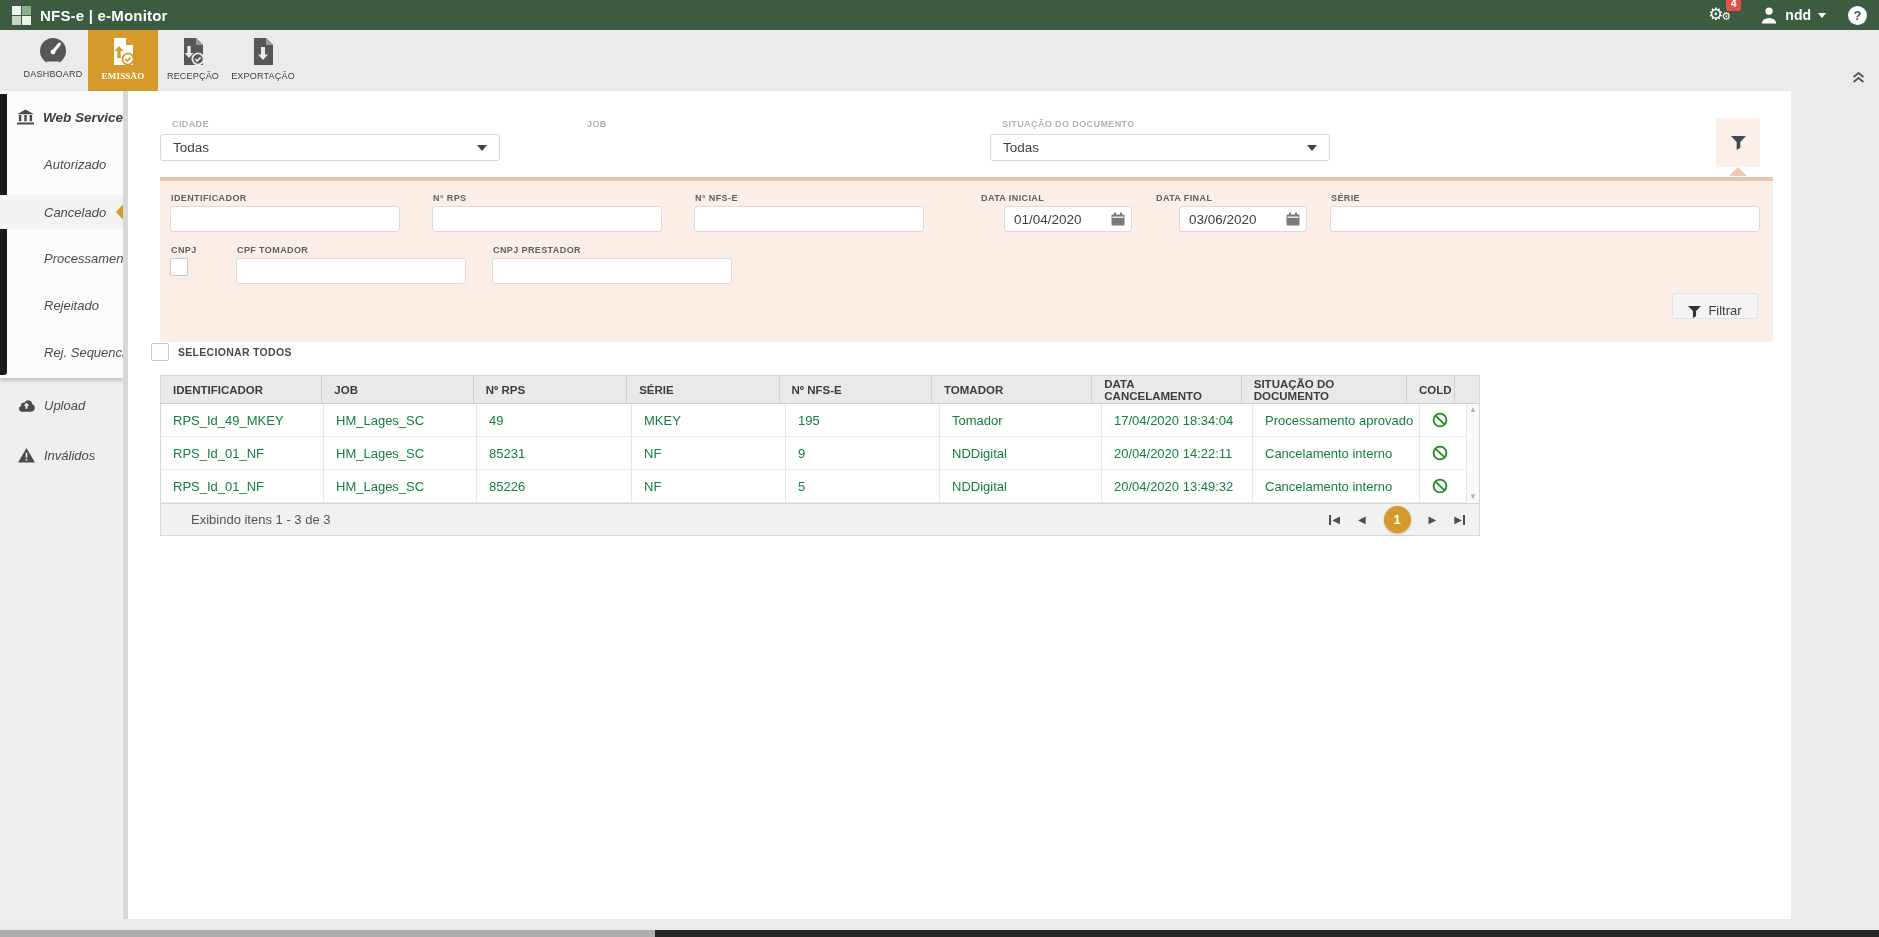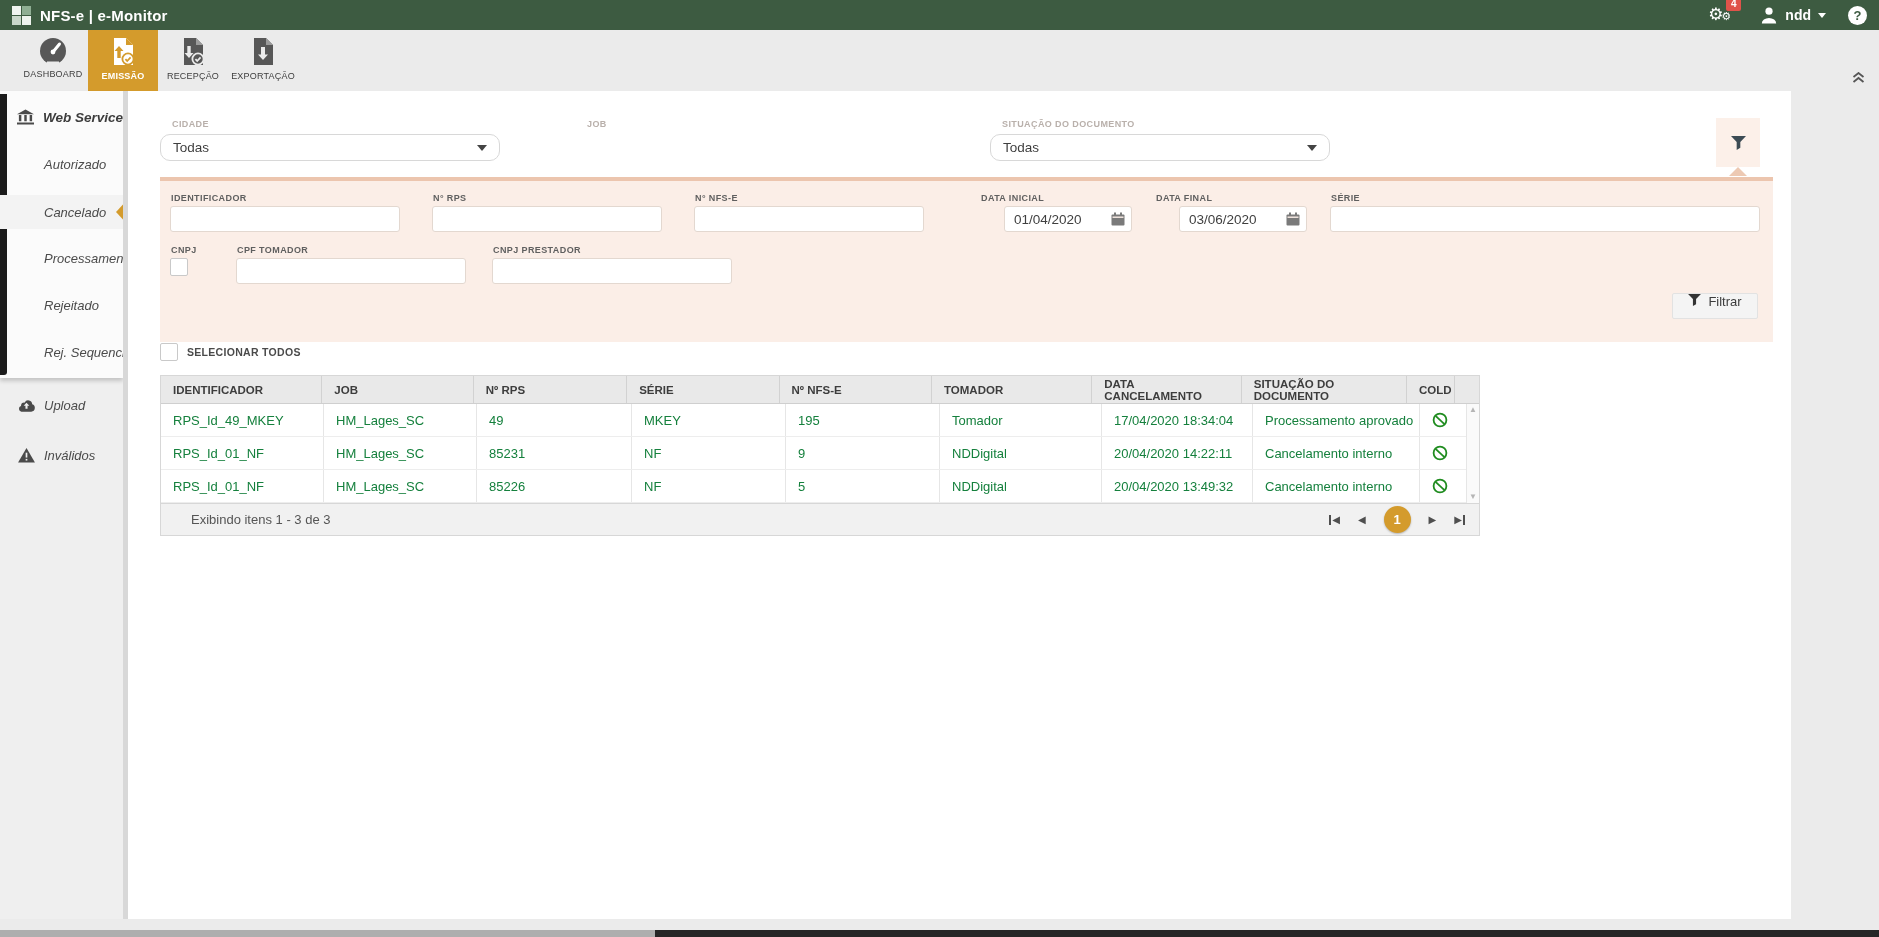--- a/index.html
+++ b/index.html
@@ -25,21 +25,21 @@
   .caret-down { width:0; height:0; border-left:4px solid transparent; border-right:4px solid transparent; border-top:5px solid #fff; }
   .help-btn { width:19px; height:19px; border-radius:50%; background:#fff; color:#3d5b41; font-weight:bold;
               font-size:13px; text-align:center; line-height:19px; cursor:pointer; }
 
   
   .toolbar { position:absolute; left:0; top:30px; width:100%; height:61px; background:#ebebeb; display:flex; padding-left:18px; }
   .tool-item { width:70px; height:61px; display:flex; flex-direction:column; align-items:center; justify-content:flex-start;
                padding-top:7px; cursor:pointer; }
   .tool-item .tlabel { font-size:9px; color:#3e3e3e; margin-top:4px; letter-spacing:.2px; }
   .tool-item.active { background:#d49b2c; }
-  .tool-item.active .tlabel { color:#fff; font-weight:bold; }
+  .tool-item.active .tlabel { color:#fff; font-weight:bold;font-family:Liberation Serif, serif; }
   .collapse-btn { position:absolute; right:14px; bottom:4px; cursor:pointer; }
 
   
   .sidebar { position:absolute; left:0; top:91px; width:123px; bottom:18px; background:#efefef; }
   .sidebar-divider { position:absolute; left:123px; top:91px; width:5px; bottom:18px; background:#d8d8d8; }
   .side-upper { position:absolute; left:0; top:0; width:100%; height:287px; background:#fbfbfb;
                 box-shadow:0 3px 4px rgba(0,0,0,.18); }
   .side-scroll { position:absolute; left:0; top:3px; width:7px; height:281px; background:#1b1b1b; border-radius:0 0 3px 0; }
   .side-item { position:absolute; left:0; width:100%; height:34px; display:flex; align-items:center; cursor:pointer;font-style:italic; }
   .side-item .s-icon { width:20px; margin-left:16px; display:flex; justify-content:center; }
@@ -50,46 +50,46 @@
   .side-item.selected { background:#f3f3f3; }
   .active-marker { position:absolute; right:-6px; top:50%; margin-top:-14px; width:0; height:0;
                    border-top:14px solid transparent; border-bottom:14px solid transparent; border-right:13px solid #d49b2c; }
 
   
   .main { position:absolute; left:128px; top:91px; right:88px; bottom:18px; background:#fff; }
   .gutter { position:absolute; right:0; top:91px; width:88px; bottom:18px; background:#ebebeb; }
 
   .f-label { position:absolute; font-size:9px; font-weight:bold; color:#b9b0ab; letter-spacing:.4px; }
   .peach .f-label { color:#5f5f5f; }
-  .select-box { position:absolute; height:27px; background:#fff; border:1px solid #d8d8d8; border-radius:10px;
+  .select-box { position:absolute; height:27px; background:#fff; border:1px solid #d8d8d8; border-radius:3px;
                 display:flex; align-items:center; padding:0 12px; cursor:pointer; }
   .select-box .sel-value { font-size:13.5px; color:#3f3f3f; }
   .select-box .sel-caret { margin-left:auto; width:0; height:0; border-left:5px solid transparent;
                            border-right:5px solid transparent; border-top:6px solid #444; }
 
   .funnel-toggle { position:absolute; left:1588px; top:27px; width:44px; height:49px; background:#fcf0e9;
                    display:flex; align-items:center; justify-content:center; cursor:pointer; }
   .funnel-toggle:after { content:""; position:absolute; left:50%; bottom:-9px; margin-left:-9px;
                          border-left:9px solid transparent; border-right:9px solid transparent; border-bottom:9px solid #edc9b3; }
 
   .peach { position:absolute; left:32px; top:86px; width:1613px; height:165px; background:#fbeee7; border-top:4px solid #ecc5ae; }
   .tb-input { position:absolute; height:26px; background:#fff; border:1px solid #e3d8d0; border-radius:3px;
               font-size:13px; color:#3f3f3f; padding:0 9px; outline:none; font-family:inherit; }
   .date-wrap { position:absolute; height:26px;padding-left:24px; }
   .date-wrap input { width:100%; height:100%; border:1px solid #e3d8d0; border-radius:3px; font-size:13.5px;
                      color:#3f3f3f; padding:0 28px 0 9px; outline:none; font-family:inherit; }
   .date-wrap .cal { position:absolute; right:7px; top:6px; }
   .checkbox { position:absolute; width:18px; height:18px; background:#fff; border:1px solid #c9c9c9; border-radius:2px; cursor:pointer; }
 
   .filtrar-btn { position:absolute; left:1544px; top:202px; width:86px; height:26px; background:#f4f4f4;
-                 border:1px solid #e2e2e2; border-radius:2px; display:flex; align-items:flex-start; justify-content:center;
+                 border:1px solid #e2e2e2; border-radius:2px; display:flex; align-items:flex-end; justify-content:center;
                  gap:7px; cursor:pointer; }
   .filtrar-btn span { font-size:13px; color:#3c3c3c; }
 
-  .select-all { position:absolute; left:32px; top:252px; display:flex; align-items:center;justify-content:center; }
+  .select-all { position:absolute; left:23px; top:252px; display:flex; align-items:center;justify-content:center; }
   .select-all .checkbox { position:static; }
   .select-all label { font-size:10.5px; color:#4a4a4a; margin-left:9px; letter-spacing:.3px; font-weight:bold; }
 
   
   .grid { position:absolute; left:32px; top:284px; width:1320px; border:1px solid #d7d7d7; background:#fff; }
   .thead { display:flex; background:#e9e9e9; border-bottom:1px solid #cfcfcf; height:28px; }
   .th { font-size:11.5px; font-weight:bold; color:#3d3d3d; padding:0 12px; display:flex; align-items:center;
         border-right:1px solid #d2d2d2; height:100%; cursor:pointer; }
   .th.filler { border-right:none; flex:1; cursor:default; }
   .tbody { position:relative; }

